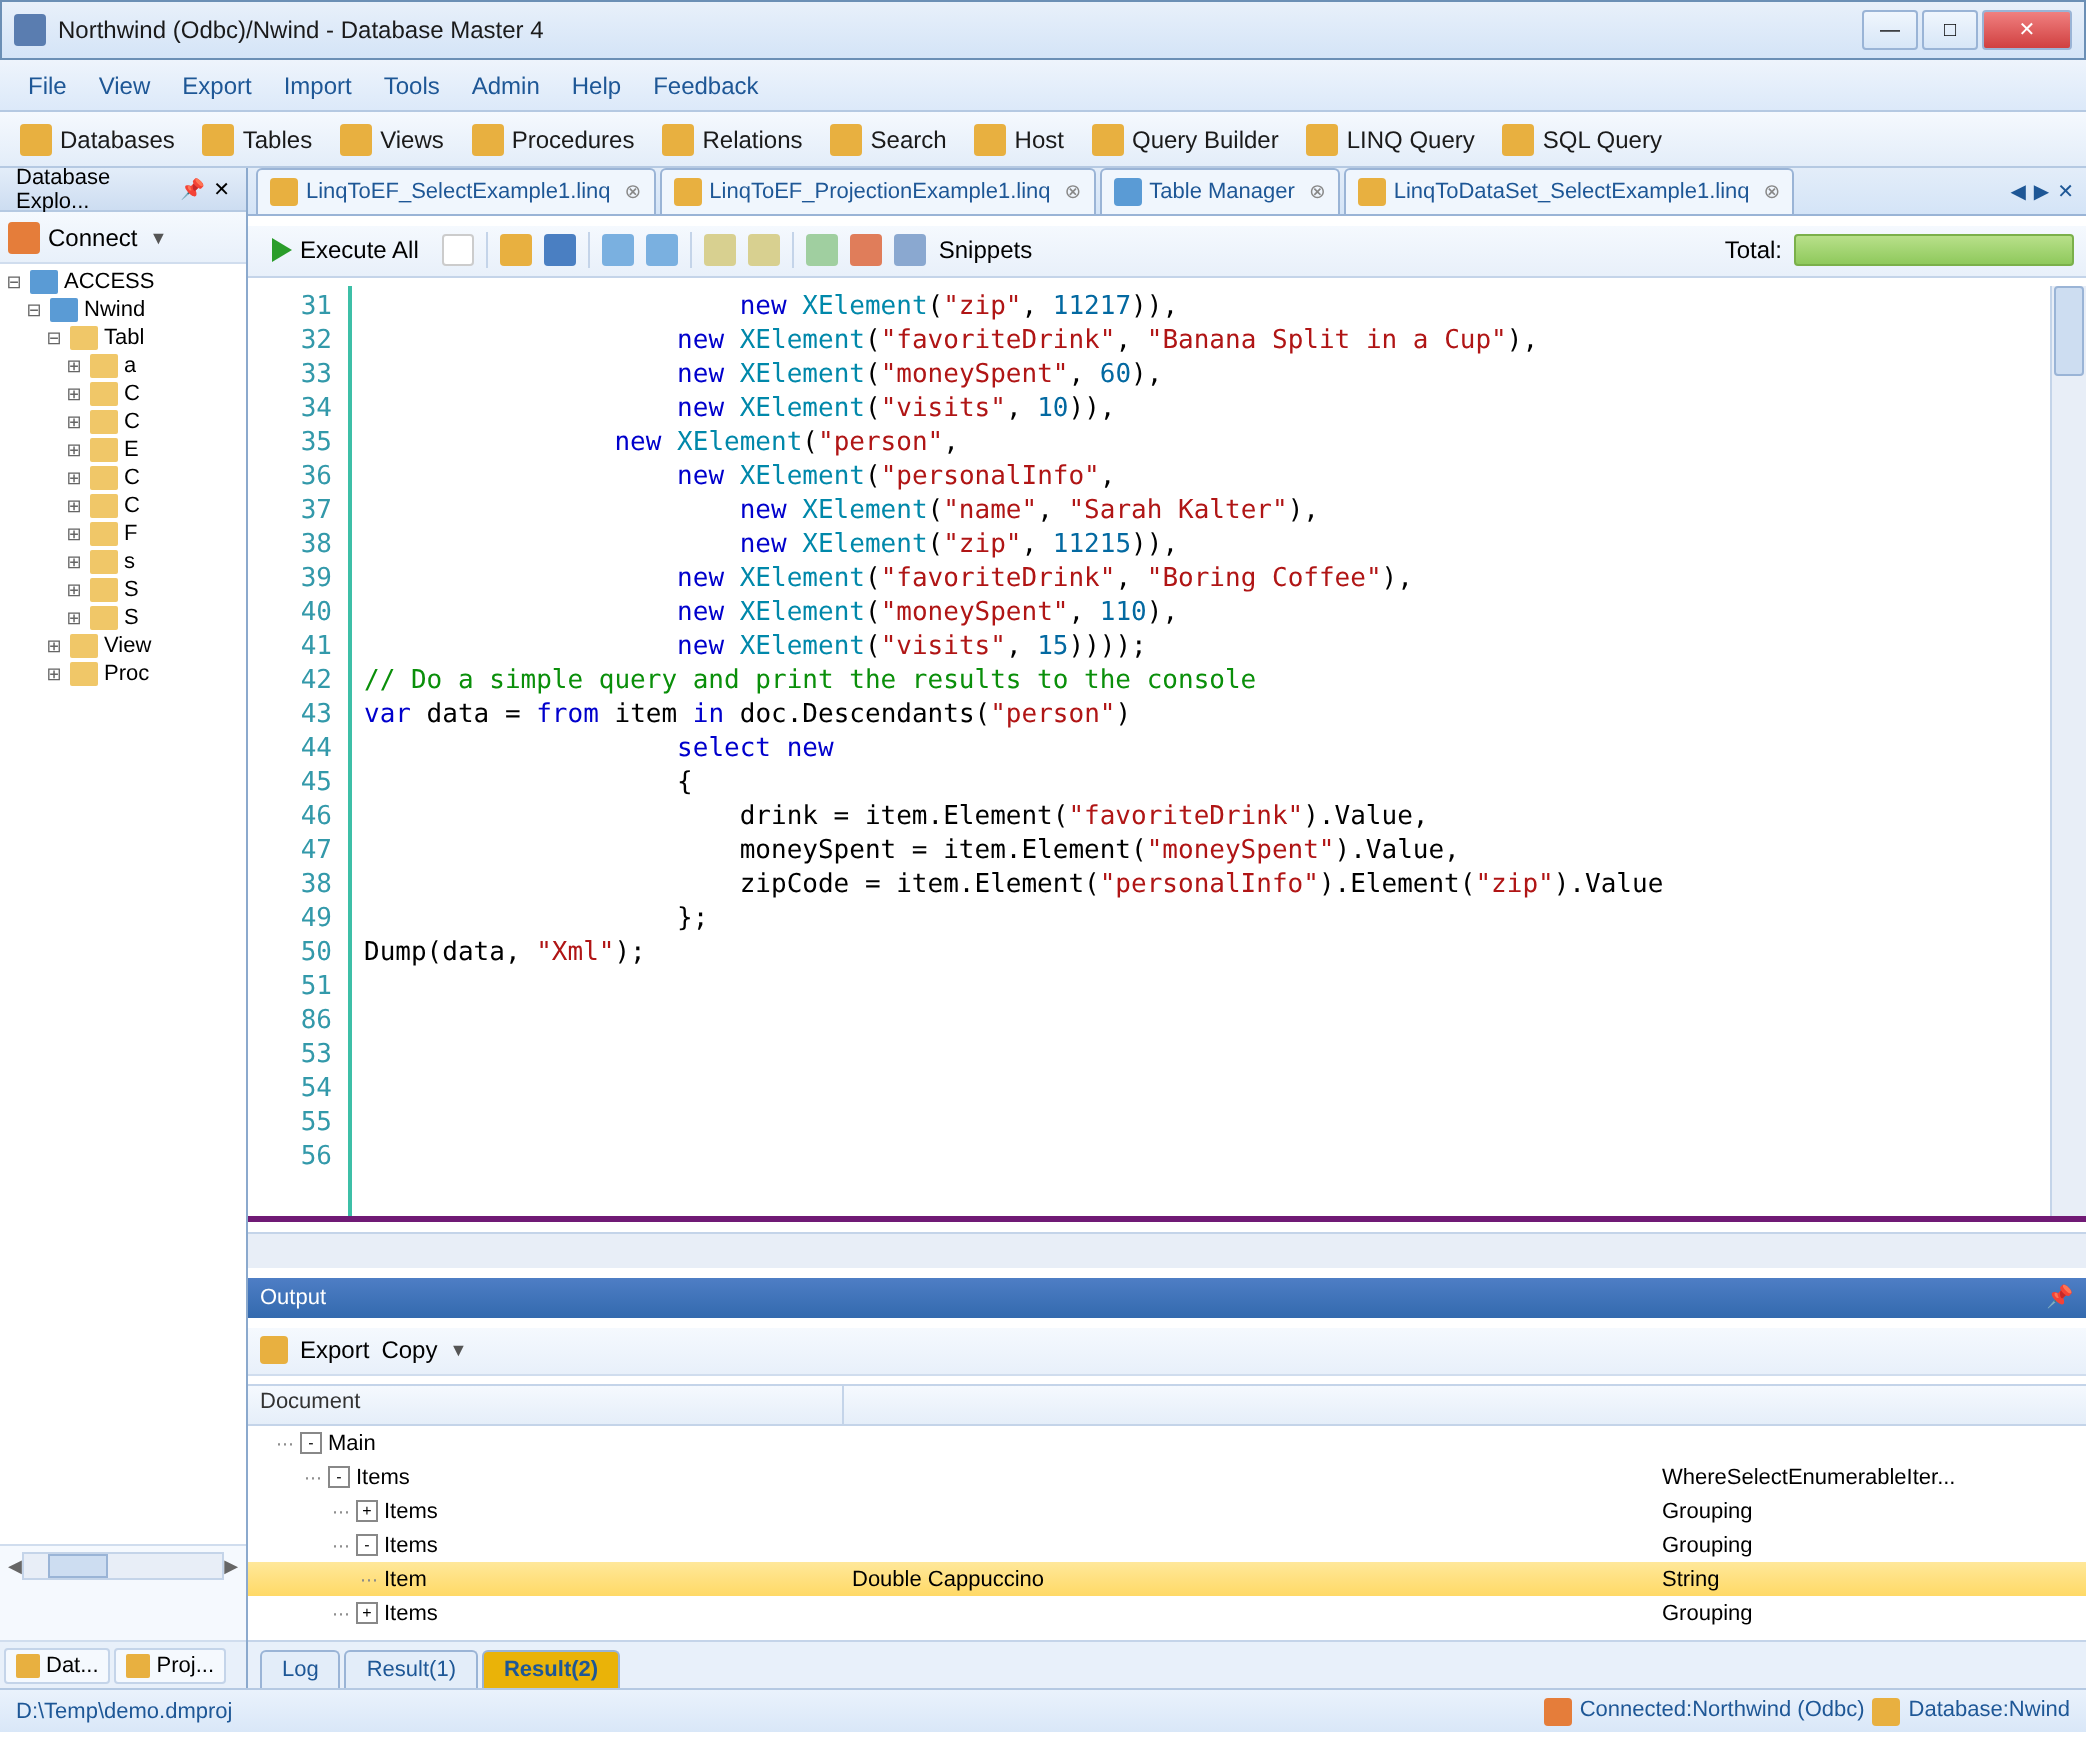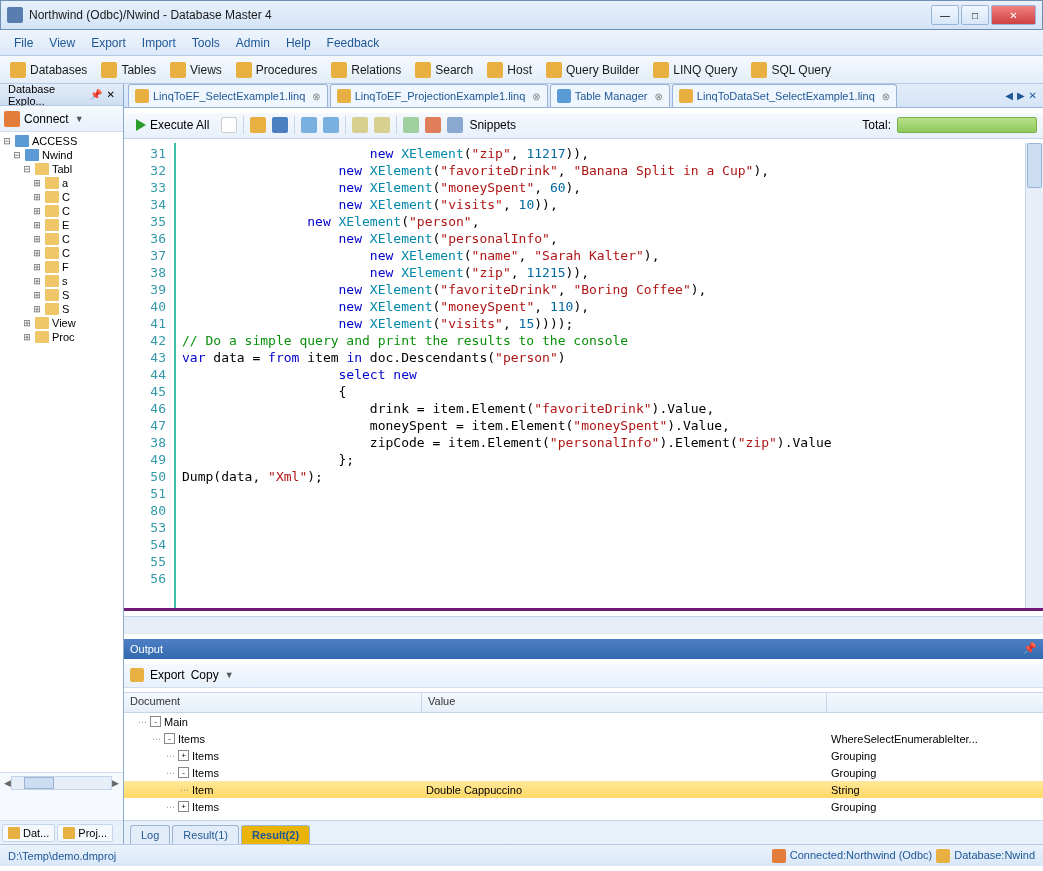--- a/index.html
+++ b/index.html
@@ -374,21 +374,21 @@
           <div>42</div>
           <div>43</div>
           <div>44</div>
           <div>45</div>
           <div>46</div>
           <div>47</div>
           <div>38</div>
           <div>49</div>
           <div>50</div>
           <div>51</div>
-          <div>80</div>
+          <div>86</div>
           <div>53</div>
           <div>54</div>
           <div>55</div>
           <div>56</div>
         </div>
       <div class="code" id="code"><div><span>                        </span><span class="kw">new</span><span> </span><span class="type">XElement</span><span>(</span><span class="str">"zip"</span><span>, </span><span class="num">11217</span><span>)),</span></div><div><span>                    </span><span class="kw">new</span><span> </span><span class="type">XElement</span><span>(</span><span class="str">"favoriteDrink"</span><span>, </span><span class="str">"Banana Split in a Cup"</span><span>),</span></div><div><span>                    </span><span class="kw">new</span><span> </span><span class="type">XElement</span><span>(</span><span class="str">"moneySpent"</span><span>, </span><span class="num">60</span><span>),</span></div><div><span>                    </span><span class="kw">new</span><span> </span><span class="type">XElement</span><span>(</span><span class="str">"visits"</span><span>, </span><span class="num">10</span><span>)),</span></div><div><span>                </span><span class="kw">new</span><span> </span><span class="type">XElement</span><span>(</span><span class="str">"person"</span><span>,</span></div><div><span>                    </span><span class="kw">new</span><span> </span><span class="type">XElement</span><span>(</span><span class="str">"personalInfo"</span><span>,</span></div><div><span>                        </span><span class="kw">new</span><span> </span><span class="type">XElement</span><span>(</span><span class="str">"name"</span><span>, </span><span class="str">"Sarah Kalter"</span><span>),</span></div><div><span>                        </span><span class="kw">new</span><span> </span><span class="type">XElement</span><span>(</span><span class="str">"zip"</span><span>, </span><span class="num">11215</span><span>)),</span></div><div><span>                    </span><span class="kw">new</span><span> </span><span class="type">XElement</span><span>(</span><span class="str">"favoriteDrink"</span><span>, </span><span class="str">"Boring Coffee"</span><span>),</span></div><div><span>                    </span><span class="kw">new</span><span> </span><span class="type">XElement</span><span>(</span><span class="str">"moneySpent"</span><span>, </span><span class="num">110</span><span>),</span></div><div><span>                    </span><span class="kw">new</span><span> </span><span class="type">XElement</span><span>(</span><span class="str">"visits"</span><span>, </span><span class="num">15</span><span>))));</span></div><div><span></span></div><div><span class="cmt">// Do a simple query and print the results to the console</span></div><div><span class="kw">var</span><span> data = </span><span class="kw">from</span><span> item </span><span class="kw">in</span><span> doc.Descendants(</span><span class="str">"person"</span><span>)</span></div><div><span>                    </span><span class="kw">select</span><span> </span><span class="kw">new</span></div><div><span>                    {</span></div><div><span>                        drink = item.Element(</span><span class="str">"favoriteDrink"</span><span>).Value,</span></div><div><span>                        moneySpent = item.Element(</span><span class="str">"moneySpent"</span><span>).Value,</span></div><div><span>                        zipCode = item.Element(</span><span class="str">"personalInfo"</span><span>).Element(</span><span class="str">"zip"</span><span>).Value</span></div><div><span>                    };</span></div><div><span></span></div><div><span>Dump(data, </span><span class="str">"Xml"</span><span>);</span></div><div><span></span></div><div><span></span></div><div><span></span></div><div><span></span></div></div>
       <div class="vscroll">
           <div class="vscroll-thumb"></div>
         </div>
     </div>
@@ -400,21 +400,20 @@
     </div>
     <div class="out-toolbar">
       <span class="ed-icn" style="background:#e8b040;width:14px;height:14px"></span>
       <span>Export</span>
       <span>Copy</span>
       <span class="dd">▼</span>
     </div>
     <div class="grid">
       <div class="grid-head">
         <div class="gh-cell gh-doc">Document</div>
-        <div class="gh-cell gh-val">Value</div>
       </div>
       <div class="grid-body" id="gridBody">
           <div class="grid-row">
             <div class="gc-doc">
               <span style="display: inline-block; width: 14px;"></span>
               <span class="dots">⋯</span>
               <span class="gtoggle">-</span>
               <span>Main</span>
             </div>
             <div class="gc-val"></div>

